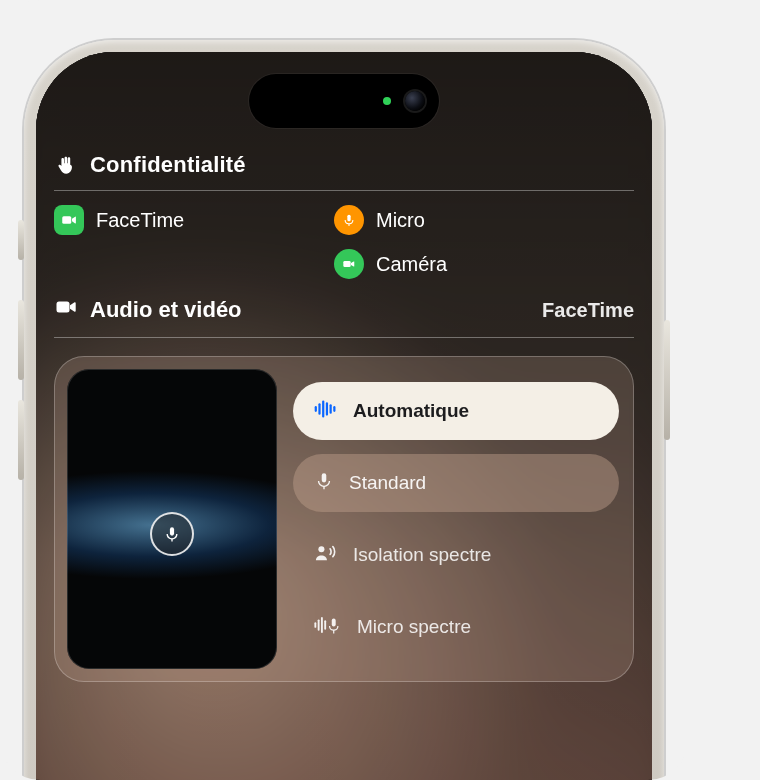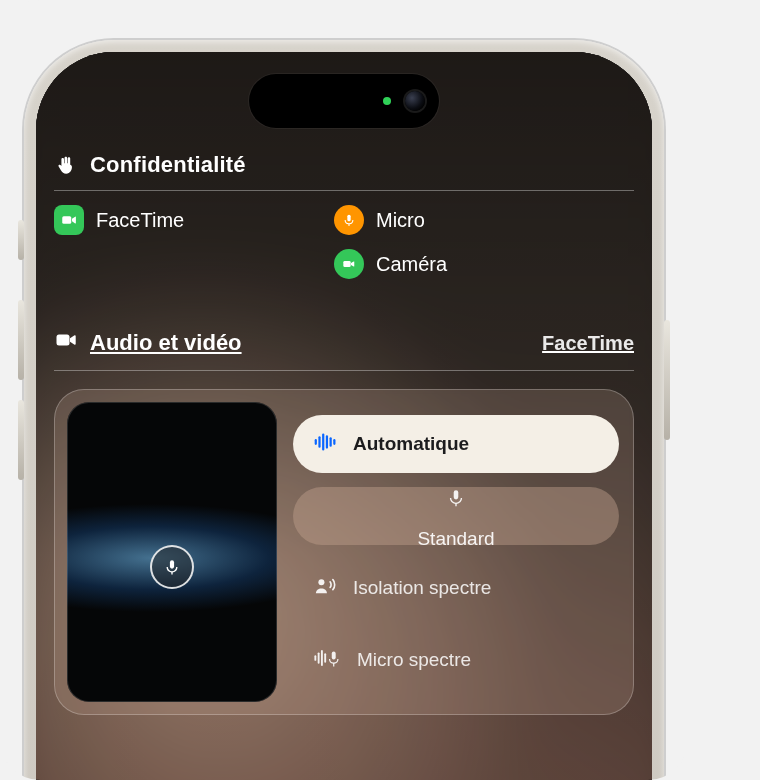--- a/index.html
+++ b/index.html
@@ -59,21 +59,21 @@
     .divider { height: 1px; background: rgba(255,255,255,0.35); margin: 12px 0 14px 0; }
 
     .priv-row { display: flex; gap: 30px; }
     .priv-col { display: flex; flex-direction: column; gap: 14px; min-width: 250px; }
     .priv-item { display: flex; align-items: center; gap: 12px; font-size: 20px; font-weight: 500; }
     .pill { width: 30px; height: 30px; border-radius: 8px; display: flex; align-items: center; justify-content: center; }
     .pill.green { background: #34c759; }
     .pill.circle { border-radius: 50%; }
     .pill.orange { background: #ff9500; }
 
-    .av-head { display: flex; align-items: center; justify-content: space-between; margin-top: 49px; text-decoration: underline; }
+    .av-head { display: flex; align-items: center; justify-content: space-between; margin-top: 16px; }
     .av-left { display: flex; align-items: center; gap: 12px; font-size: 22px; font-weight: 700; }
     .av-right { font-size: 20px; font-weight: 600; color: rgba(255,255,255,0.9); }
 
     .panel {
       margin-top: 18px;
       background: rgba(200,170,150,0.22);
       border: 1px solid rgba(255,255,255,0.25);
       border-radius: 30px;
       padding: 12px;
       display: flex; gap: 14px; align-items: center;
@@ -95,21 +95,21 @@
       display:flex; align-items:center; justify-content:center;
     }
 
     .options { flex: 1; display: flex; flex-direction: column; gap: 14px; padding: 4px 2px; }
     .opt {
       display: flex; align-items: center; gap: 14px;
       height: 58px; border-radius: 30px; padding: 0 20px;
       font-size: 19px; font-weight: 500; color: rgba(255,255,255,0.92);
     }
     .opt.selected { background: #f4efe6; color: #1c1c1e; font-weight: 600; }
-    .opt.secondary { background: rgba(190,160,140,0.45); color: rgba(255,255,255,0.92); flex-direction: column; }
+    .opt.secondary { background: rgba(190,160,140,0.45); color: rgba(255,255,255,0.92); }
     .opt.plain { color: rgba(255,255,255,0.85); }
     .opt svg { flex-shrink: 0; }
   </style>
 </head>
 <body>
 
 <div class="stage">
   <div class="phone">
     <div class="btn-side btn-l1"></div>
     <div class="btn-side btn-l2"></div>

